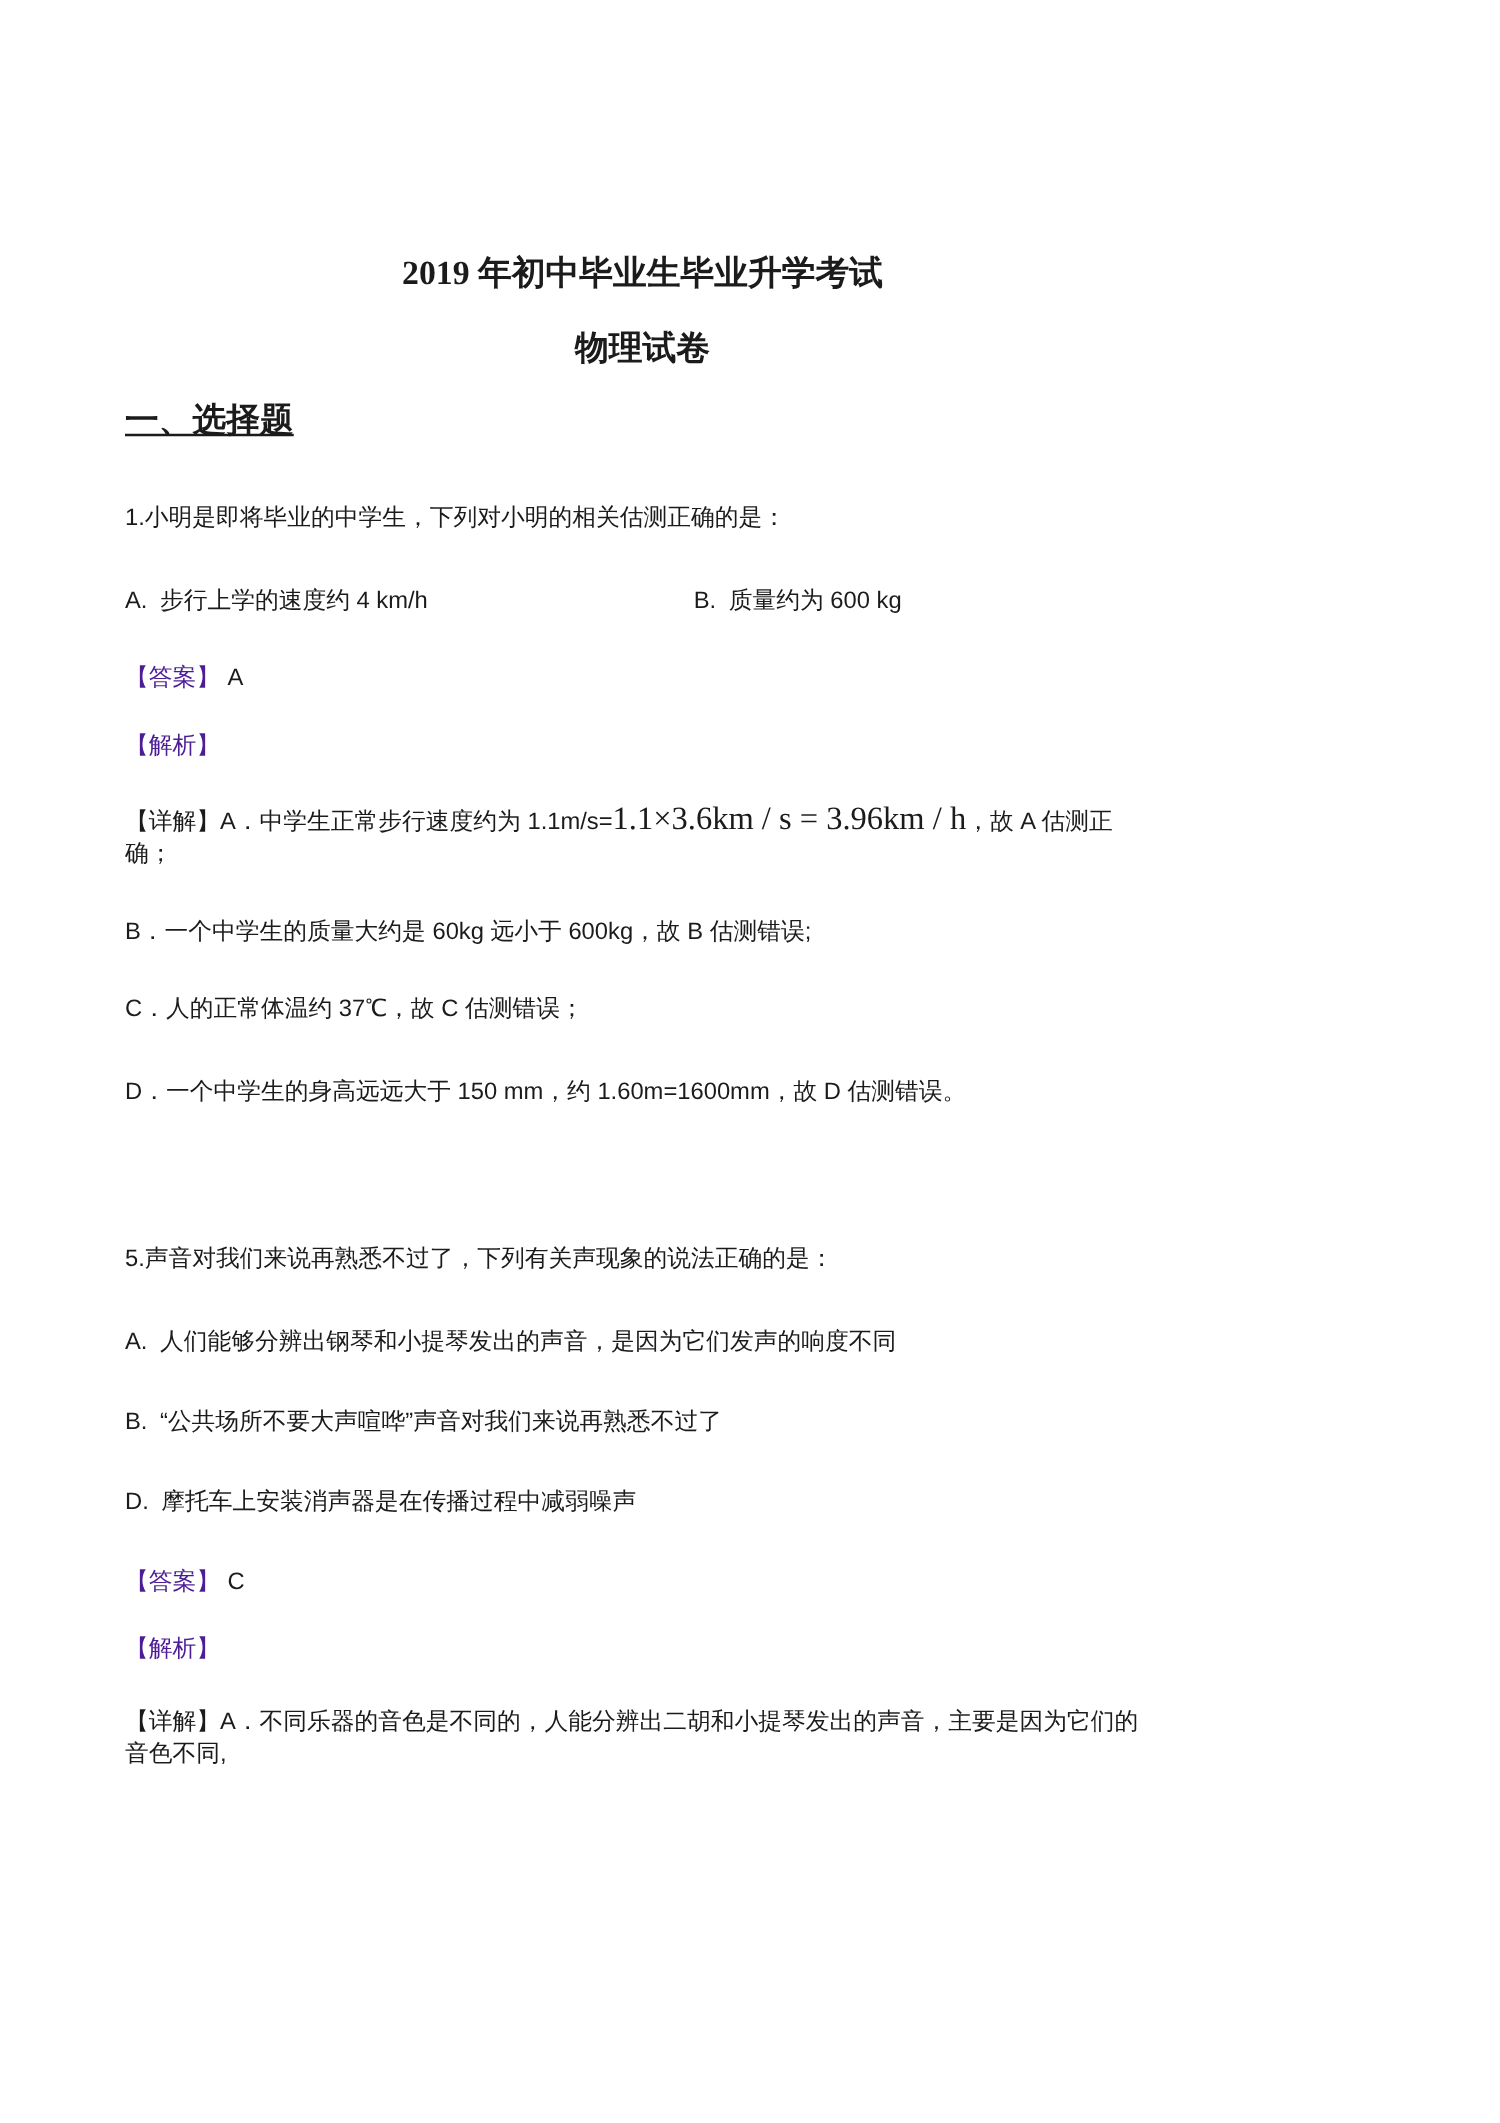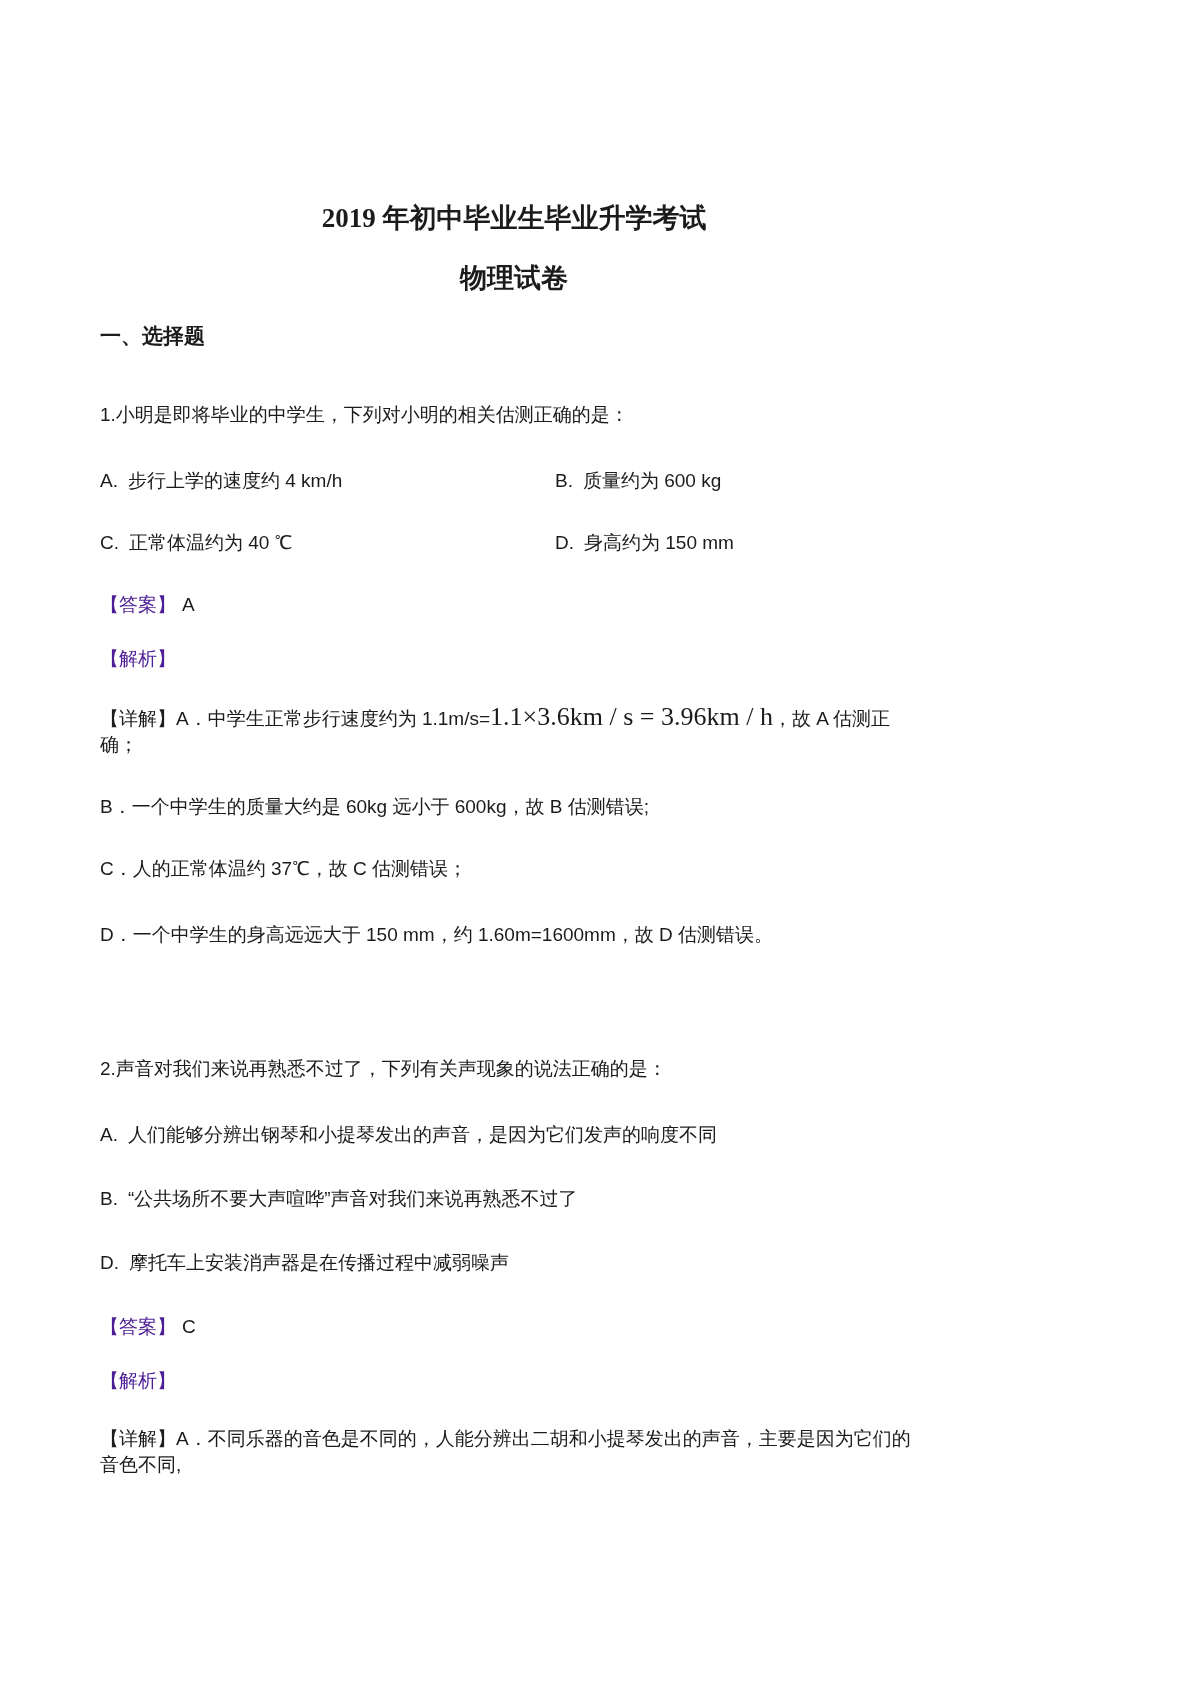--- a/index.html
+++ b/index.html
@@ -30,24 +30,25 @@
   }
   .doc-subtitle {
     text-align: center;
     font-weight: bold;
     font-size: 27px;
     line-height: 36px;
     margin: 0 0 26px 0;
     font-family: "Liberation Serif", serif;
   }
   .section-heading {
-    font-size: 21px;
+    font-size: 27px;
     font-weight: bold;
     line-height: 28px;
     margin: 0 0 52px 0;
+    text-decoration: underline;
   }
   p {
     font-size: 19px;
     line-height: 26px;
     margin: 0 0 36px 0;
   }
   .stem      { margin-bottom: 40px; }
   .opt-row   { display: grid; grid-template-columns: 455px 1fr; margin-bottom: 36px; }
   .opt-cell  { font-size: 19px; line-height: 26px; }
   .opt-label { display: inline-block; margin-right: 10px; }
@@ -78,46 +79,38 @@
 
   <div class="opt-row">
     <div class="opt-cell">
       <span class="opt-label">A.</span><span>步行上学的速度约 4 km/h</span>
     </div>
     <div class="opt-cell">
       <span class="opt-label">B.</span><span>质量约为 600 kg</span>
     </div>
   </div>
 
-  <div class="opt-row">
-    <div class="opt-cell">
-      <span class="opt-label">C.</span><span>正常体温约为 40 ℃</span>
-    </div>
-    <div class="opt-cell">
-      <span class="opt-label">D.</span><span>身高约为 150 mm</span>
-    </div>
-  </div>
 
   <p class="answer-line">
     <span class="blue">【答案】</span><span class="ansletter">A</span>
   </p>
 
   <p class="analysis-line">
     <span class="blue">【解析】</span>
   </p>
 
   <p><span>【详解】A．中学生正常步行速度约为 1.1m/s=</span><span class="math-serif">1.1×3.6km / s = 3.96km / h</span><span>，故 A 估测正确；</span></p>
 
   <p><span>B．一个中学生的质量大约是 60kg 远小于 600kg，故 B 估测错误;</span></p>
 
   <p class="detail-c"><span>C．人的正常体温约 37℃，故 C 估测错误；</span></p>
 
   <p class="detail-last-q1"><span>D．一个中学生的身高远远大于 150 mm，约 1.60m=1600mm，故 D 估测错误。</span></p>
 
-  <p class="stem">2.声音对我们来说再熟悉不过了，下列有关声现象的说法正确的是：</p>
+  <p class="stem">5.声音对我们来说再熟悉不过了，下列有关声现象的说法正确的是：</p>
 
   <p class="q2-option">
     <span class="opt-label">A.</span><span>人们能够分辨出钢琴和小提琴发出的声音，是因为它们发声的响度不同</span>
   </p>
   <p class="q2-option">
     <span class="opt-label">B.</span><span>“公共场所不要大声喧哗”声音对我们来说再熟悉不过了</span>
   </p>
   <p class="q2-option">
     <span class="opt-label">D.</span><span>摩托车上安装消声器是在传播过程中减弱噪声</span>
   </p>

